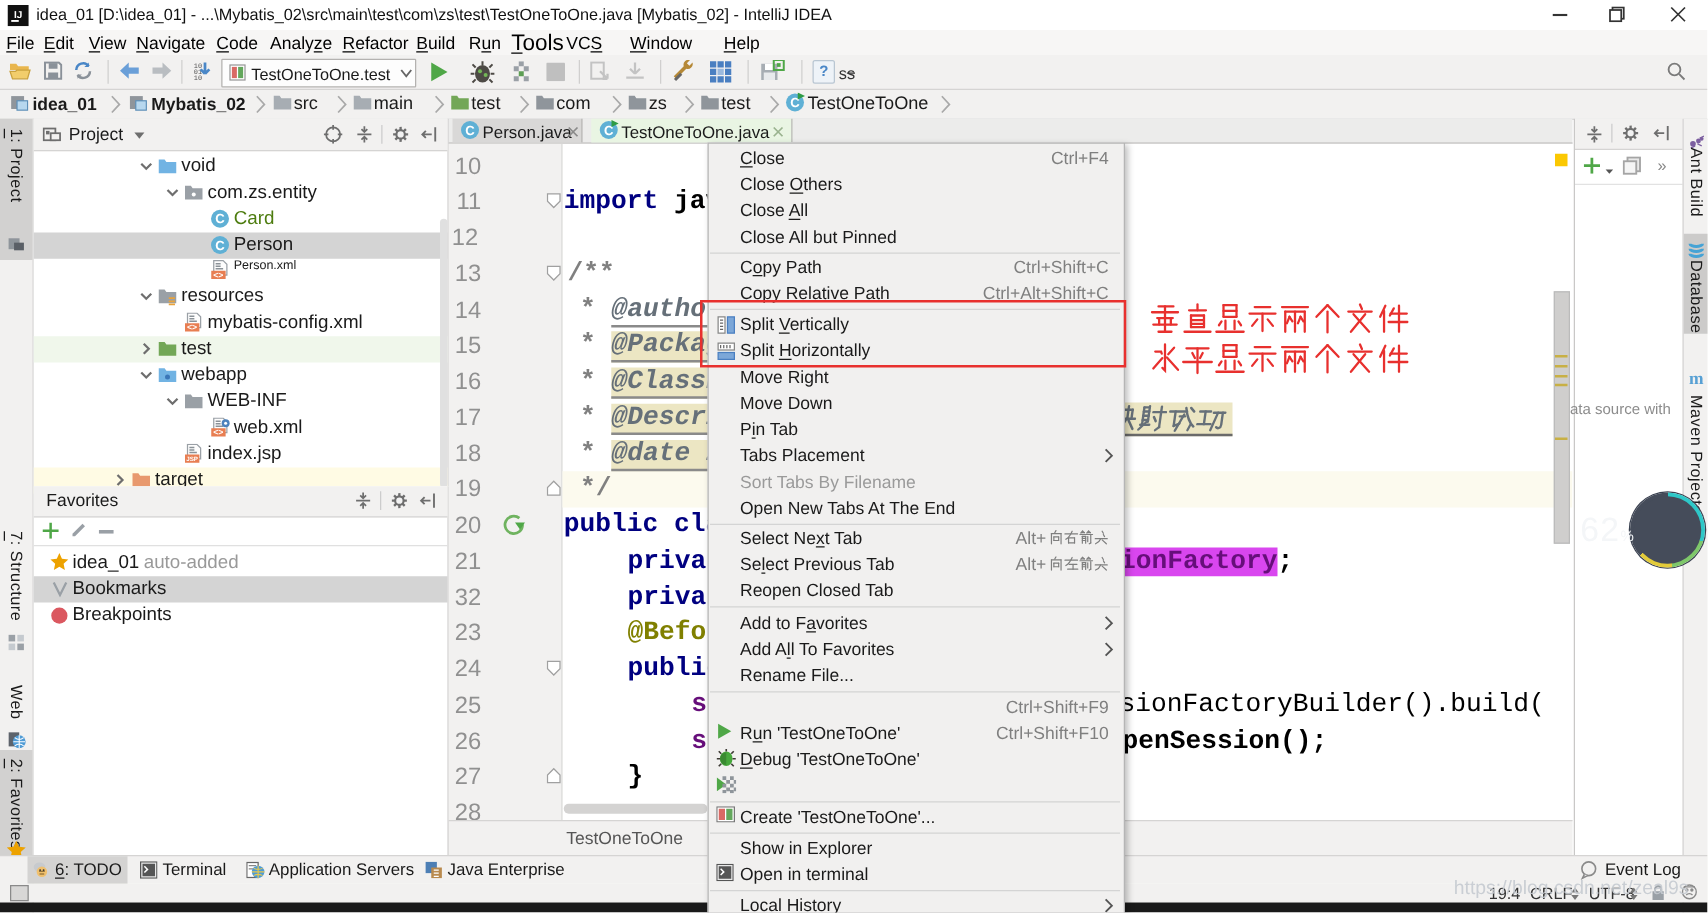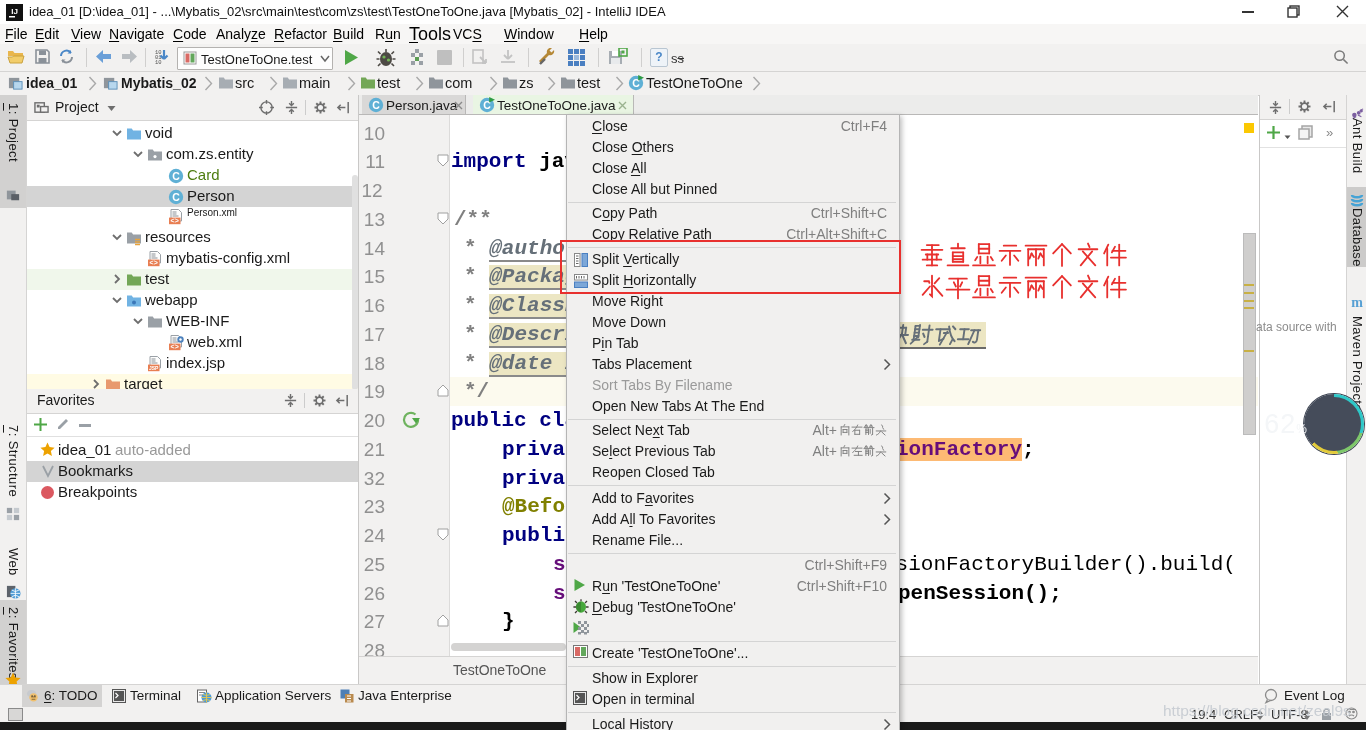--- a/index.html
+++ b/index.html
@@ -551,21 +551,21 @@
             <path d="M10 26 H46"></path>
             <path d="M28 26 V68"></path>
             <path d="M6 68 H50"></path>
             <path d="M56 30 H94"></path>
             <path d="M86 30 V70 C86 82 76 84 70 78"></path>
             <path d="M70 30 L52 88"></path>
           </svg>
         </span>
       </div>
     </div>
-<div class="a m" style="left:528px;top:319.9px;font-size:21px;font-weight:bold;line-height:29px"><span style="background:#fdba74;color:#660e7a;padding-left:9px">ionFactory</span>;</div>
+<div class="a m" style="left:528px;top:319.9px;font-size:21px;font-weight:bold;line-height:29px"><span style="background:#d946ef;color:#660e7a;padding-left:9px">ionFactory</span>;</div>
 <div class="a m" style="left:524px;top:434.9px;font-size:21px;font-weight:normal;line-height:29px">ssionFactoryBuilder().build(</div>
 <div class="a m" style="left:539px;top:463.6px;font-size:21px;font-weight:bold;line-height:29px">penSession();</div>
 <div class="a" style="left:92px;top:528px;width:115px;height:8px;background:#d4d3d2;border-radius:4px"></div>
 </div>
 <div class="a" style="left:359px;top:656px;width:899px;height:28px;background:#f2f1f0;border-top:1px solid #d5d4d3">
 <div class="a" style="left:94px;top:5px;font-size:14px;color:#555">TestOneToOne</div>
 </div>
 <div class="a" style="left:1244px;top:123px;width:10px;height:10px;background:#fbc802"></div>
 <div class="a" style="left:1243px;top:233px;width:11px;height:200px;background:#cfcecd;border:1px solid #bbb"></div>
 <div class="a" style="left:1244px;top:284px;width:10px;height:2px;background:#c8b045"></div>

